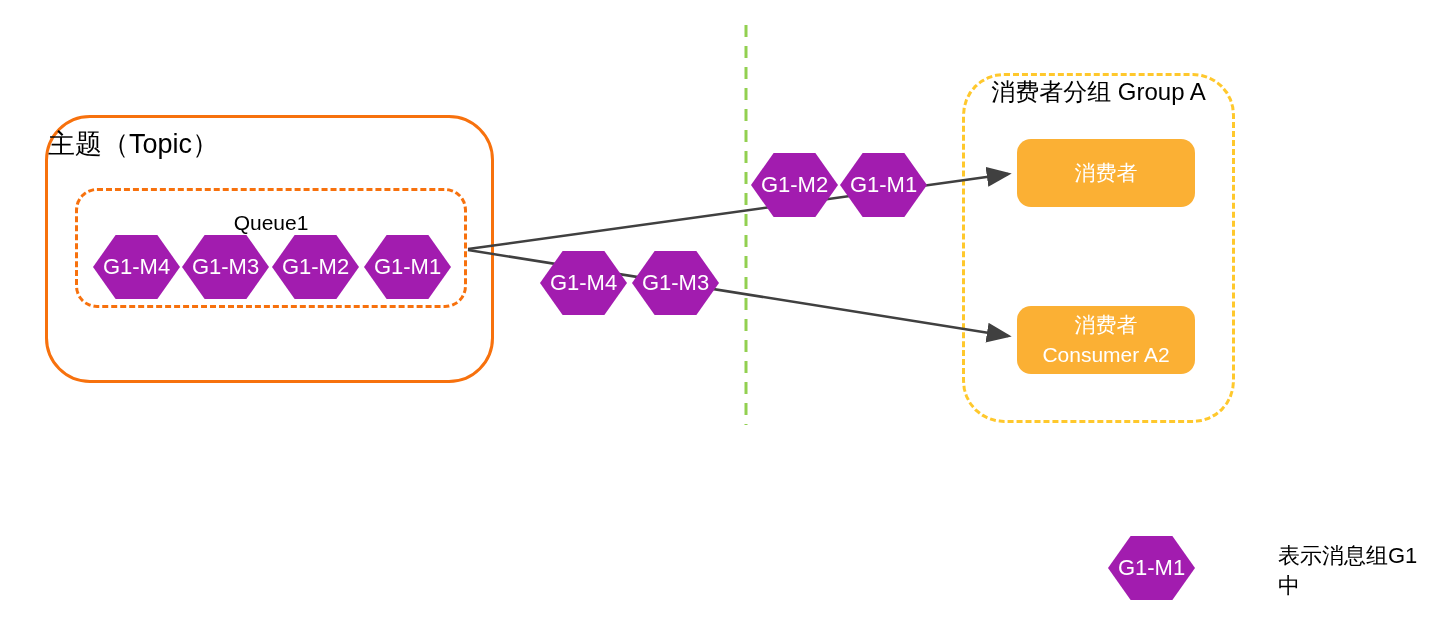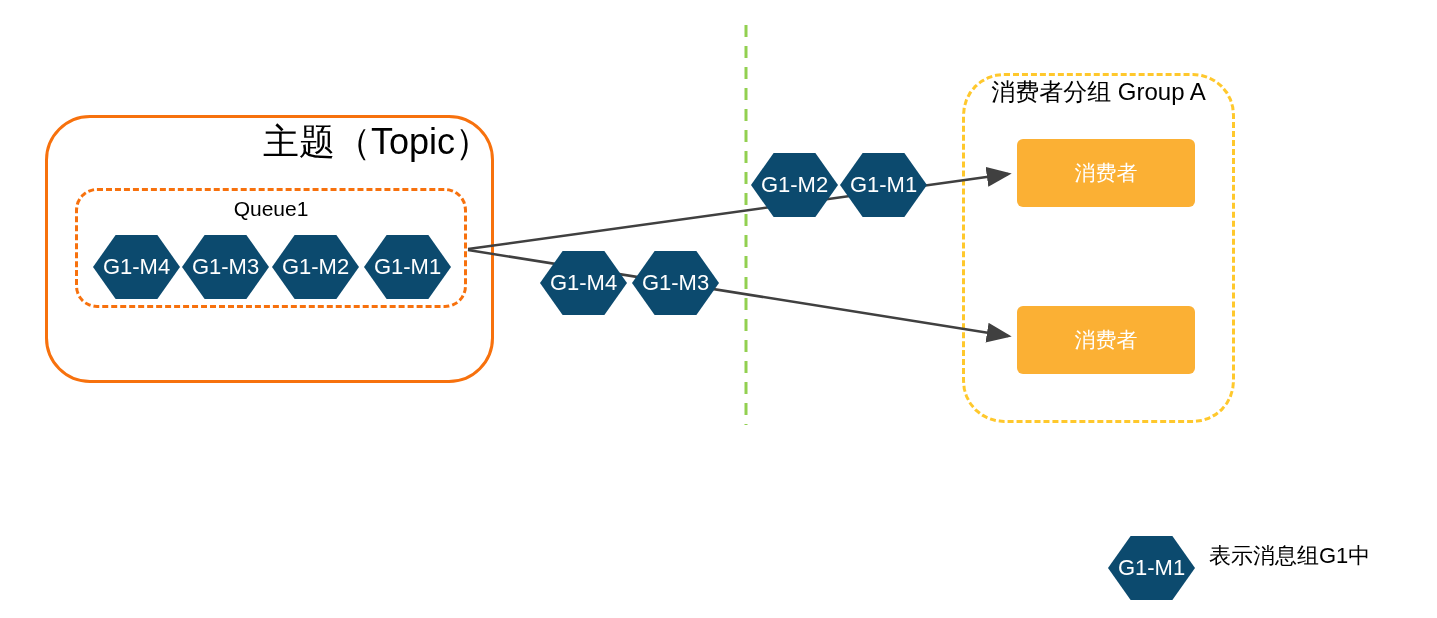--- a/index.html
+++ b/index.html
@@ -18,41 +18,42 @@
   }
   .topic-box {
     position: absolute;
     left: 45px; top: 115px;
     width: 443px; height: 262px;
     border: 3px solid #F7710D;
     border-radius: 45px;
     z-index: 1;
   }
   .topic-title {
-    text-align: right;
-    font-size: 36px;
+    margin-top: 8px;
+    text-align: left;
+    font-size: 27px;
     color: #000000;
   }
   .queue-box {
     position: absolute;
     left: 27px; top: 70px;
     width: 386px; height: 114px;
     border: 3px dashed #F7710D;
     border-radius: 22px;
   }
   .queue-label {
-    margin-top: 6px;
+    margin-top: 20px;
     text-align: center;
     font-size: 21px;
     color: #000000;
   }
   .hex {
     position: absolute;
     width: 87px; height: 64px;
-    background: #0c4a6e;
+    background: #a21caf;
     clip-path: polygon(26% 0, 74% 0, 100% 50%, 74% 100%, 26% 100%, 0 50%);
     color: #ffffff;
     font-size: 22px;
     display: flex;
     align-items: center;
     justify-content: center;
     z-index: 3;
   }
   .group-box {
     position: absolute;
@@ -65,21 +66,21 @@
   .group-title {
     text-align: center;
     font-size: 24px;
     color: #000000;
   }
   .consumer {
     position: absolute;
     left: 52px;
     width: 178px; height: 68px;
     background: #FBB034;
-    border-radius: 6px;
+    border-radius: 14px;
     color: #ffffff;
     font-size: 21px;
     line-height: 30px;
     text-align: center;
     display: flex;
     flex-direction: column;
     justify-content: center;
     z-index: 3;
   }
   .consumer-a1 { top: 63px; }
@@ -90,21 +91,21 @@
     width: 240px;
     text-align: center;
     font-size: 23px;
     line-height: 29px;
     color: #000000;
     z-index: 1;
   }
   .legend-hex { left: 1108px; top: 536px; }
   .legend-text {
     position: absolute;
-    left: 1209px; top: 541px;
+    left: 1278px; top: 541px;
     font-size: 22px;
     line-height: 30px;
     color: #000000;
     z-index: 1;
   }
 </style>
 </head>
 <body>
 
 <div class="canvas">
@@ -136,20 +137,21 @@
   <div class="hex" style="left:540px; top:251px;">G1-M4</div>
   <div class="hex" style="left:632px; top:251px;">G1-M3</div>
 
   <div class="group-box">
     <div class="group-title">消费者分组 Group A</div>
     <div class="consumer consumer-a1">
       <div>消费者</div>
     </div>
     <div class="consumer consumer-a2">
       <div>消费者</div>
+      <div>Consumer A2</div>
     </div>
   </div>
 
 
   <div class="hex legend-hex">G1-M1</div>
   <div class="legend-text">
     <div>表示消息组G1中</div>
   </div>
 
 </div>

